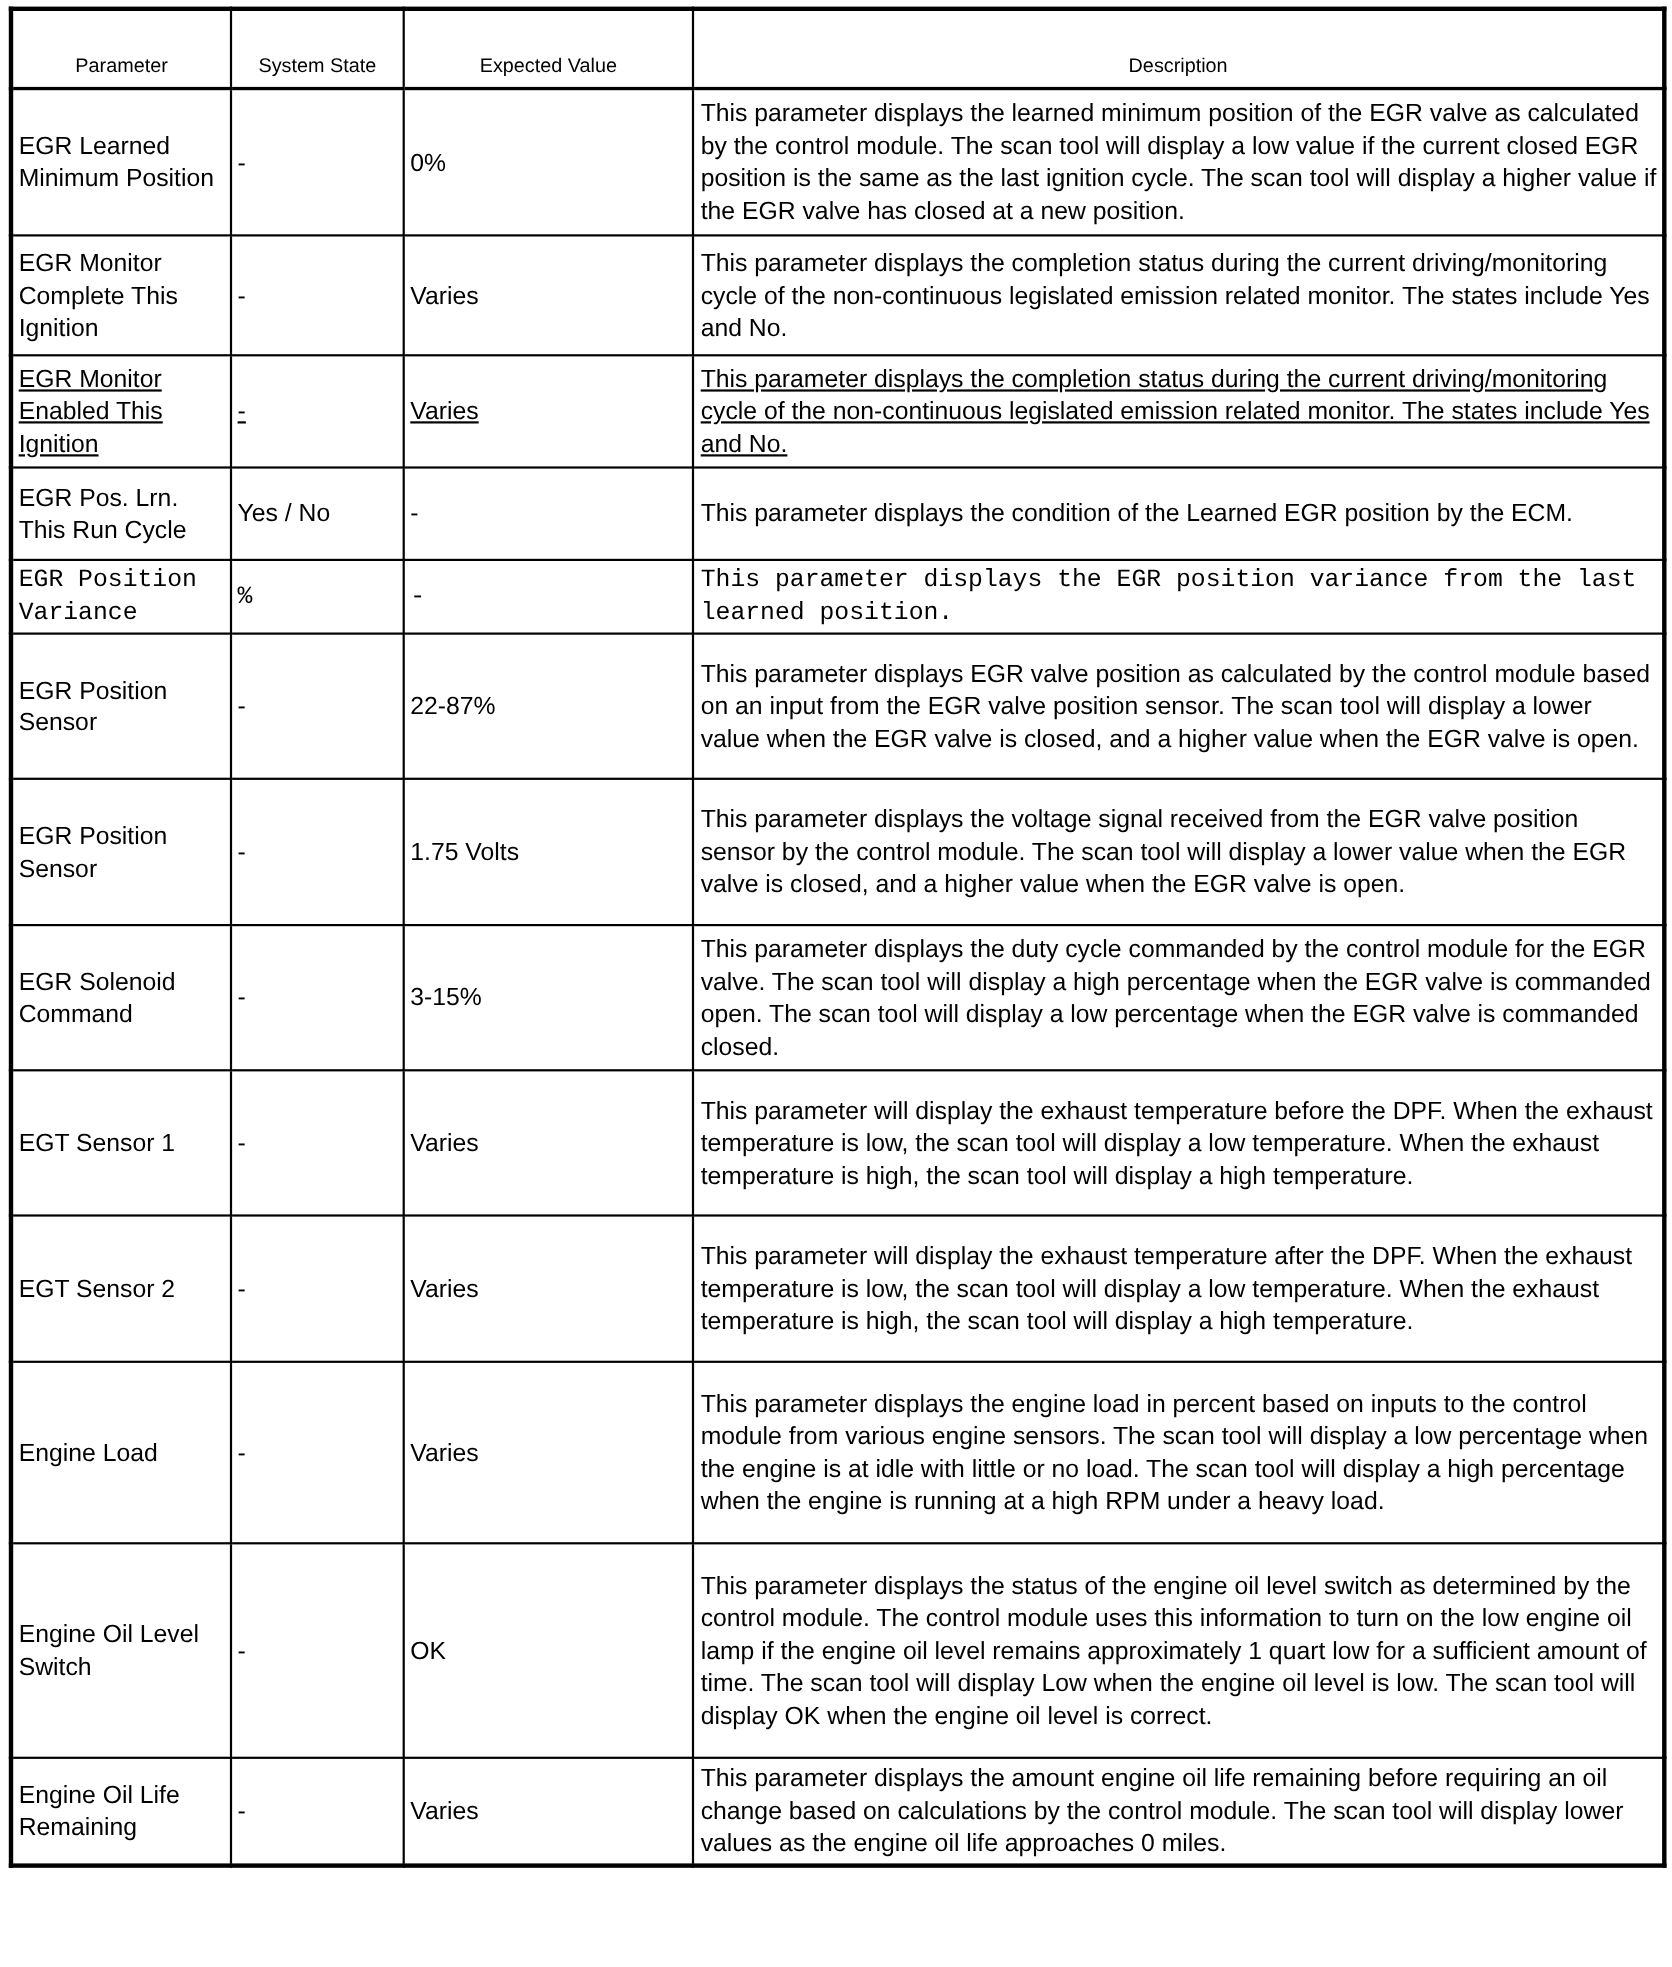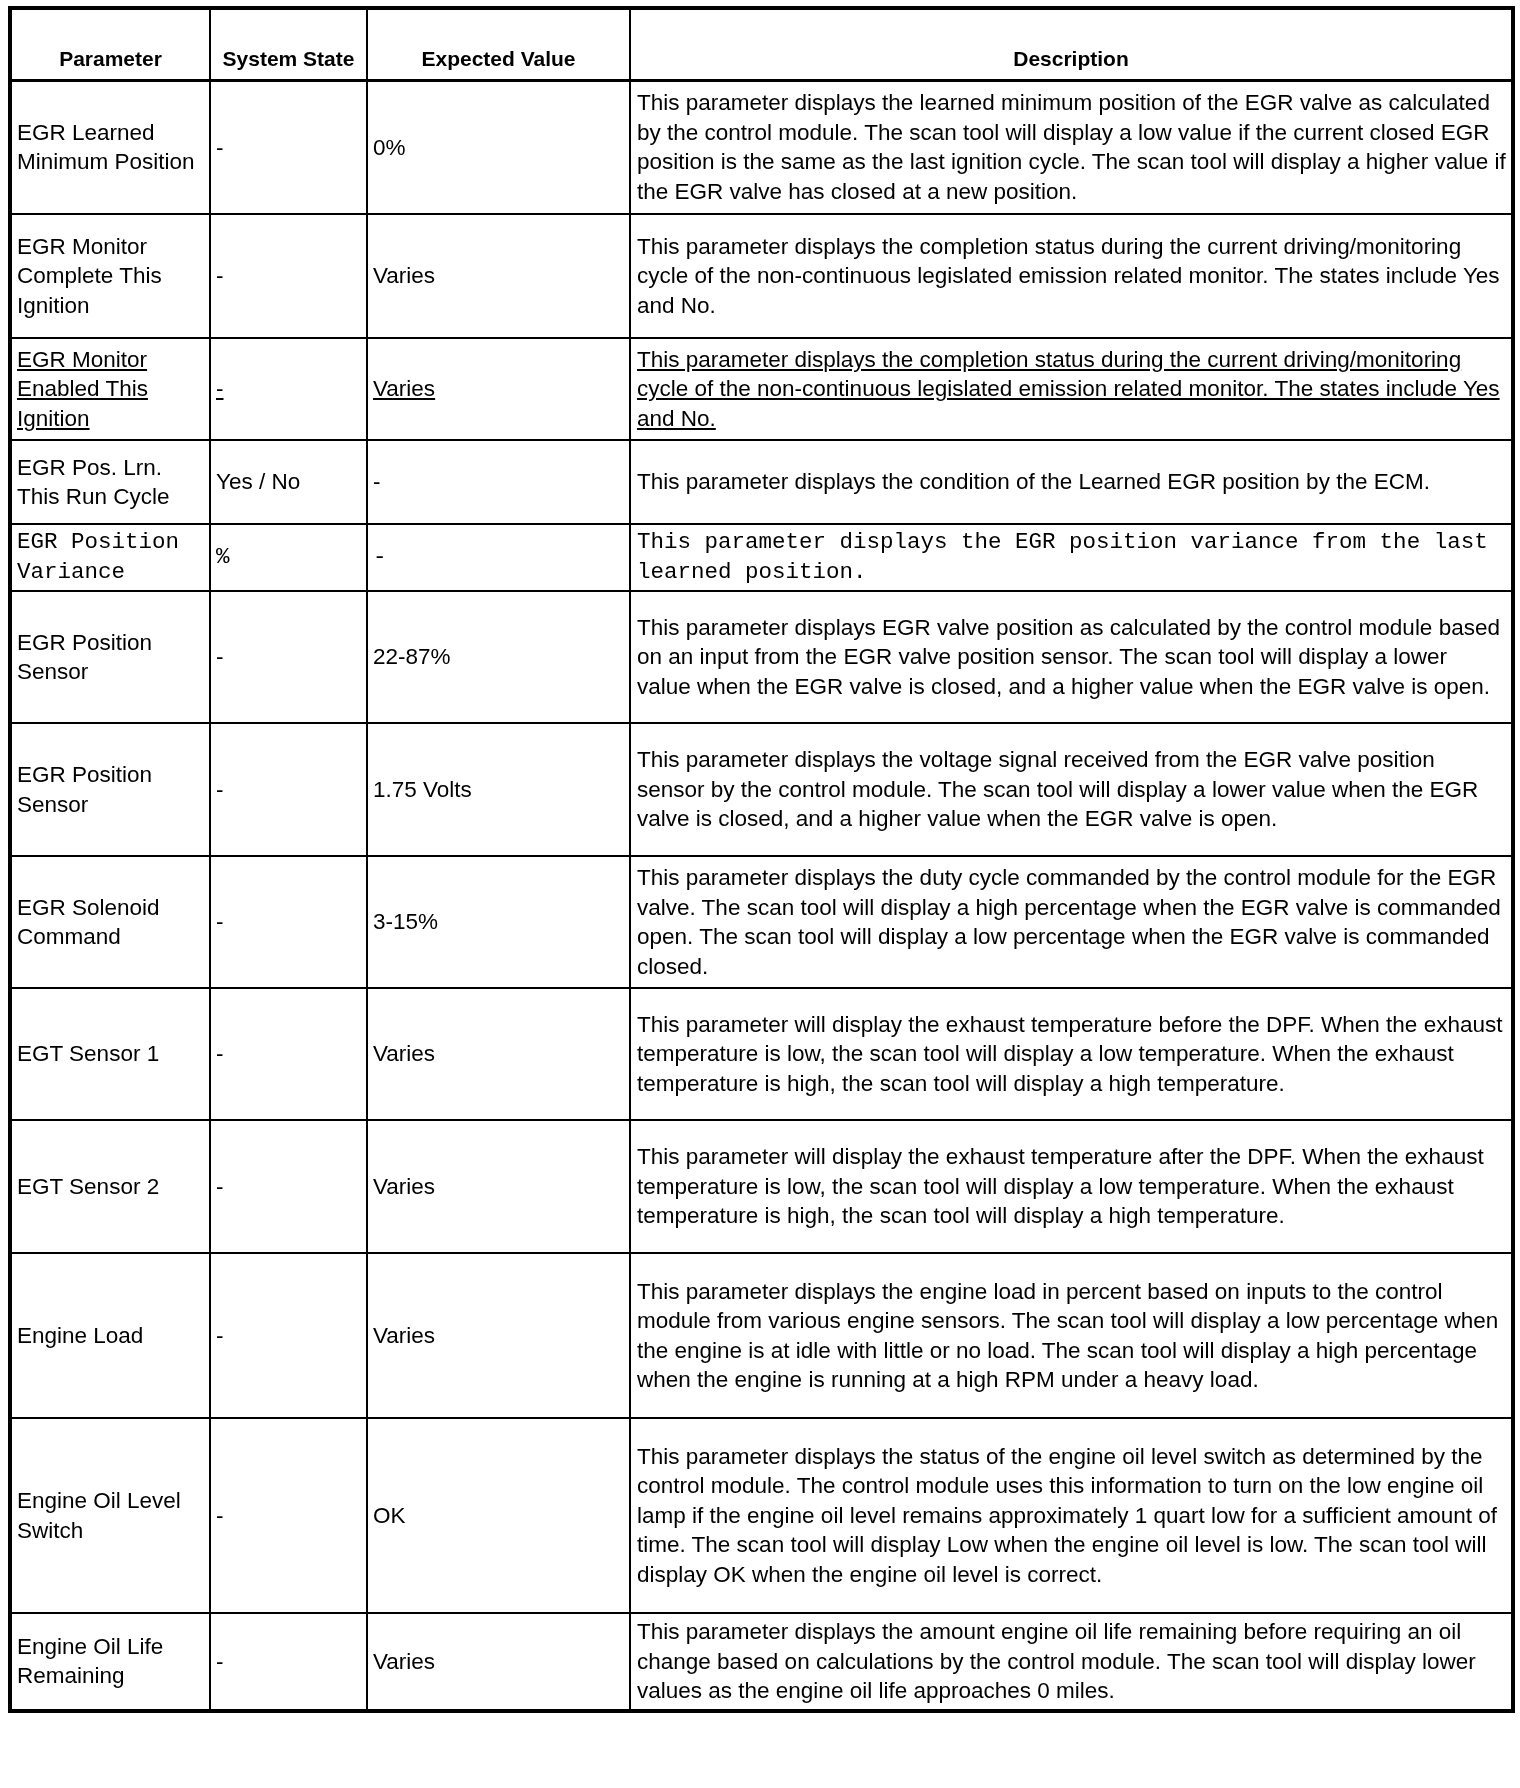--- a/index.html
+++ b/index.html
@@ -8,21 +8,21 @@
   table.params {
     position: absolute; left: 8px; top: 6px;
     width: 1503px; border-collapse: collapse; table-layout: fixed;
     border: 4px solid #000;
   }
   table.params col.c1 { width: 200px; }
   table.params col.c2 { width: 157px; }
   table.params col.c3 { width: 263px; }
   table.params col.c4 { width: 883px; }
   th, td { border: 2px solid #000; vertical-align: middle; padding: 0 5px; }
-  th { font-weight: bold; font-size: 21px; line-height: 28px; text-align: center; vertical-align: bottom; padding-bottom: 6px; }
+  th { font-weight: normal; font-size: 18px; line-height: 28px; text-align: center; vertical-align: bottom; padding-bottom: 6px; }
   thead tr { height: 72px; }
   thead th { border-bottom: 3px solid #000; }
   td { font-size: 22.5px; line-height: 29.5px; text-align: left; }
   td.desc { padding: 3px 5px 3px 6px; }
 </style>
 </head>
 <body>
 
 <table class="params">
   <colgroup>
@@ -39,21 +39,21 @@
       <th>Description</th>
     </tr>
   </thead>
   <tbody id="rows">
     <tr style="height: 134px;">
         <td>EGR Learned Minimum Position</td>
         <td>-</td>
         <td>0%</td>
         <td class="desc">This parameter displays the learned minimum position of the EGR valve as calculated by the control module. The scan tool will display a low value if the current closed EGR position is the same as the last ignition cycle. The scan tool will display a higher value if the EGR valve has closed at a new position.</td>
       </tr>
-    <tr style="height: 124px;">
+    <tr style="height: 109px;">
         <td>EGR Monitor Complete This Ignition</td>
         <td>-</td>
         <td>Varies</td>
         <td class="desc">This parameter displays the completion status during the current driving/monitoring cycle of the non-continuous legislated emission related monitor. The states include Yes and No.</td>
       </tr>
     <tr style="height: 102px; text-decoration: underline;">
         <td>EGR Monitor Enabled This Ignition</td>
         <td>-</td>
         <td>Varies</td>
         <td class="desc">This parameter displays the completion status during the current driving/monitoring cycle of the non-continuous legislated emission related monitor. The states include Yes and No.</td>

